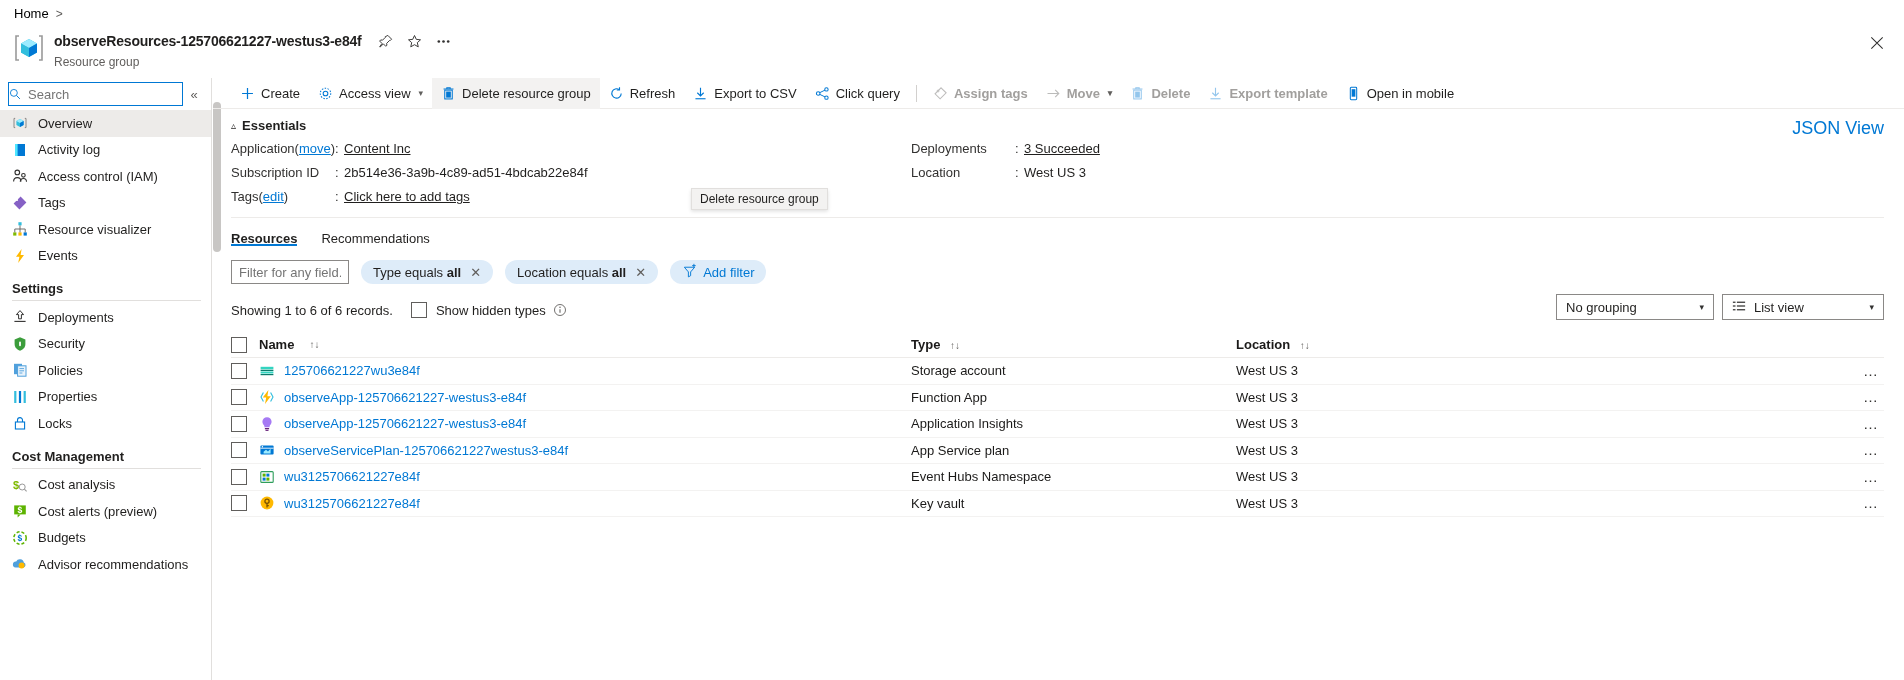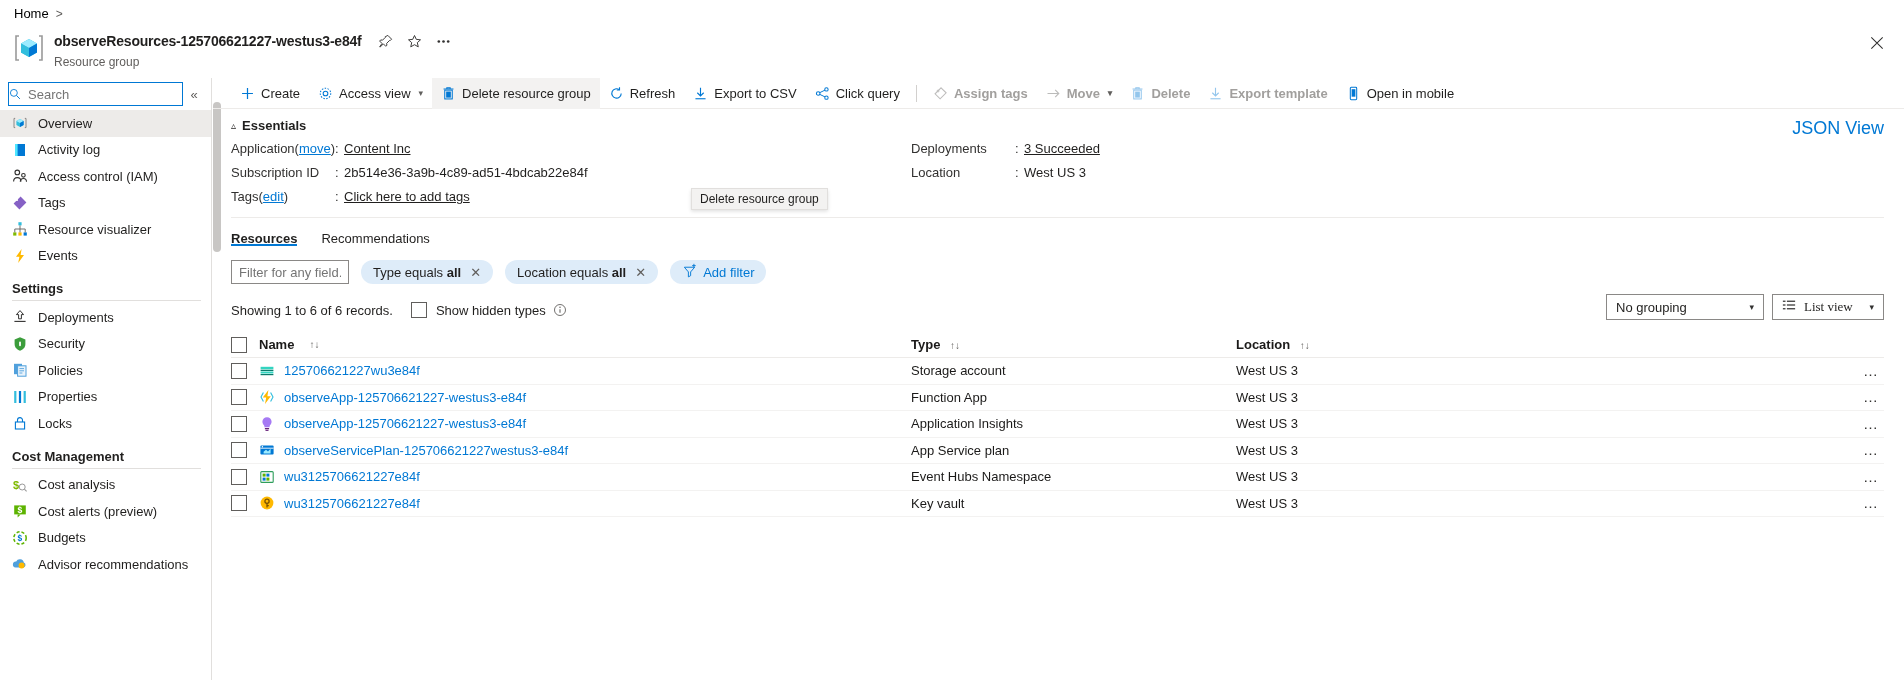--- a/index.html
+++ b/index.html
@@ -206,21 +206,21 @@
     position: absolute; right: 20px; top: 10px;
     display: flex; gap: 8px;
   }
   .dd {
     height: 26px; border: 1px solid #8a8886; background: #fff;
     display: flex; align-items: center; padding: 0 9px;
     font-size: 13px; color: #201f1e; cursor: pointer; gap: 8px;
   }
   .dd .dcaret { margin-left: auto; font-size: 9px; color: #323130; }
   #grouping-dd { width: 158px; text-align: center; }
-  #view-dd { width: 112px; font-family: Liberation Serif, serif; }
+  #view-dd { width: 162px; }
 
   
   #table { margin: 10px 20px 0 18px; }
   #thead {
     display: flex; align-items: center; height: 26px;
     border-bottom: 1px solid #edebe9; font-size: 13px; font-weight: bold;
   }
   .row {
     display: flex; align-items: center; height: 26.5px;
     border-bottom: 1px solid #f3f2f1; font-size: 13px;

